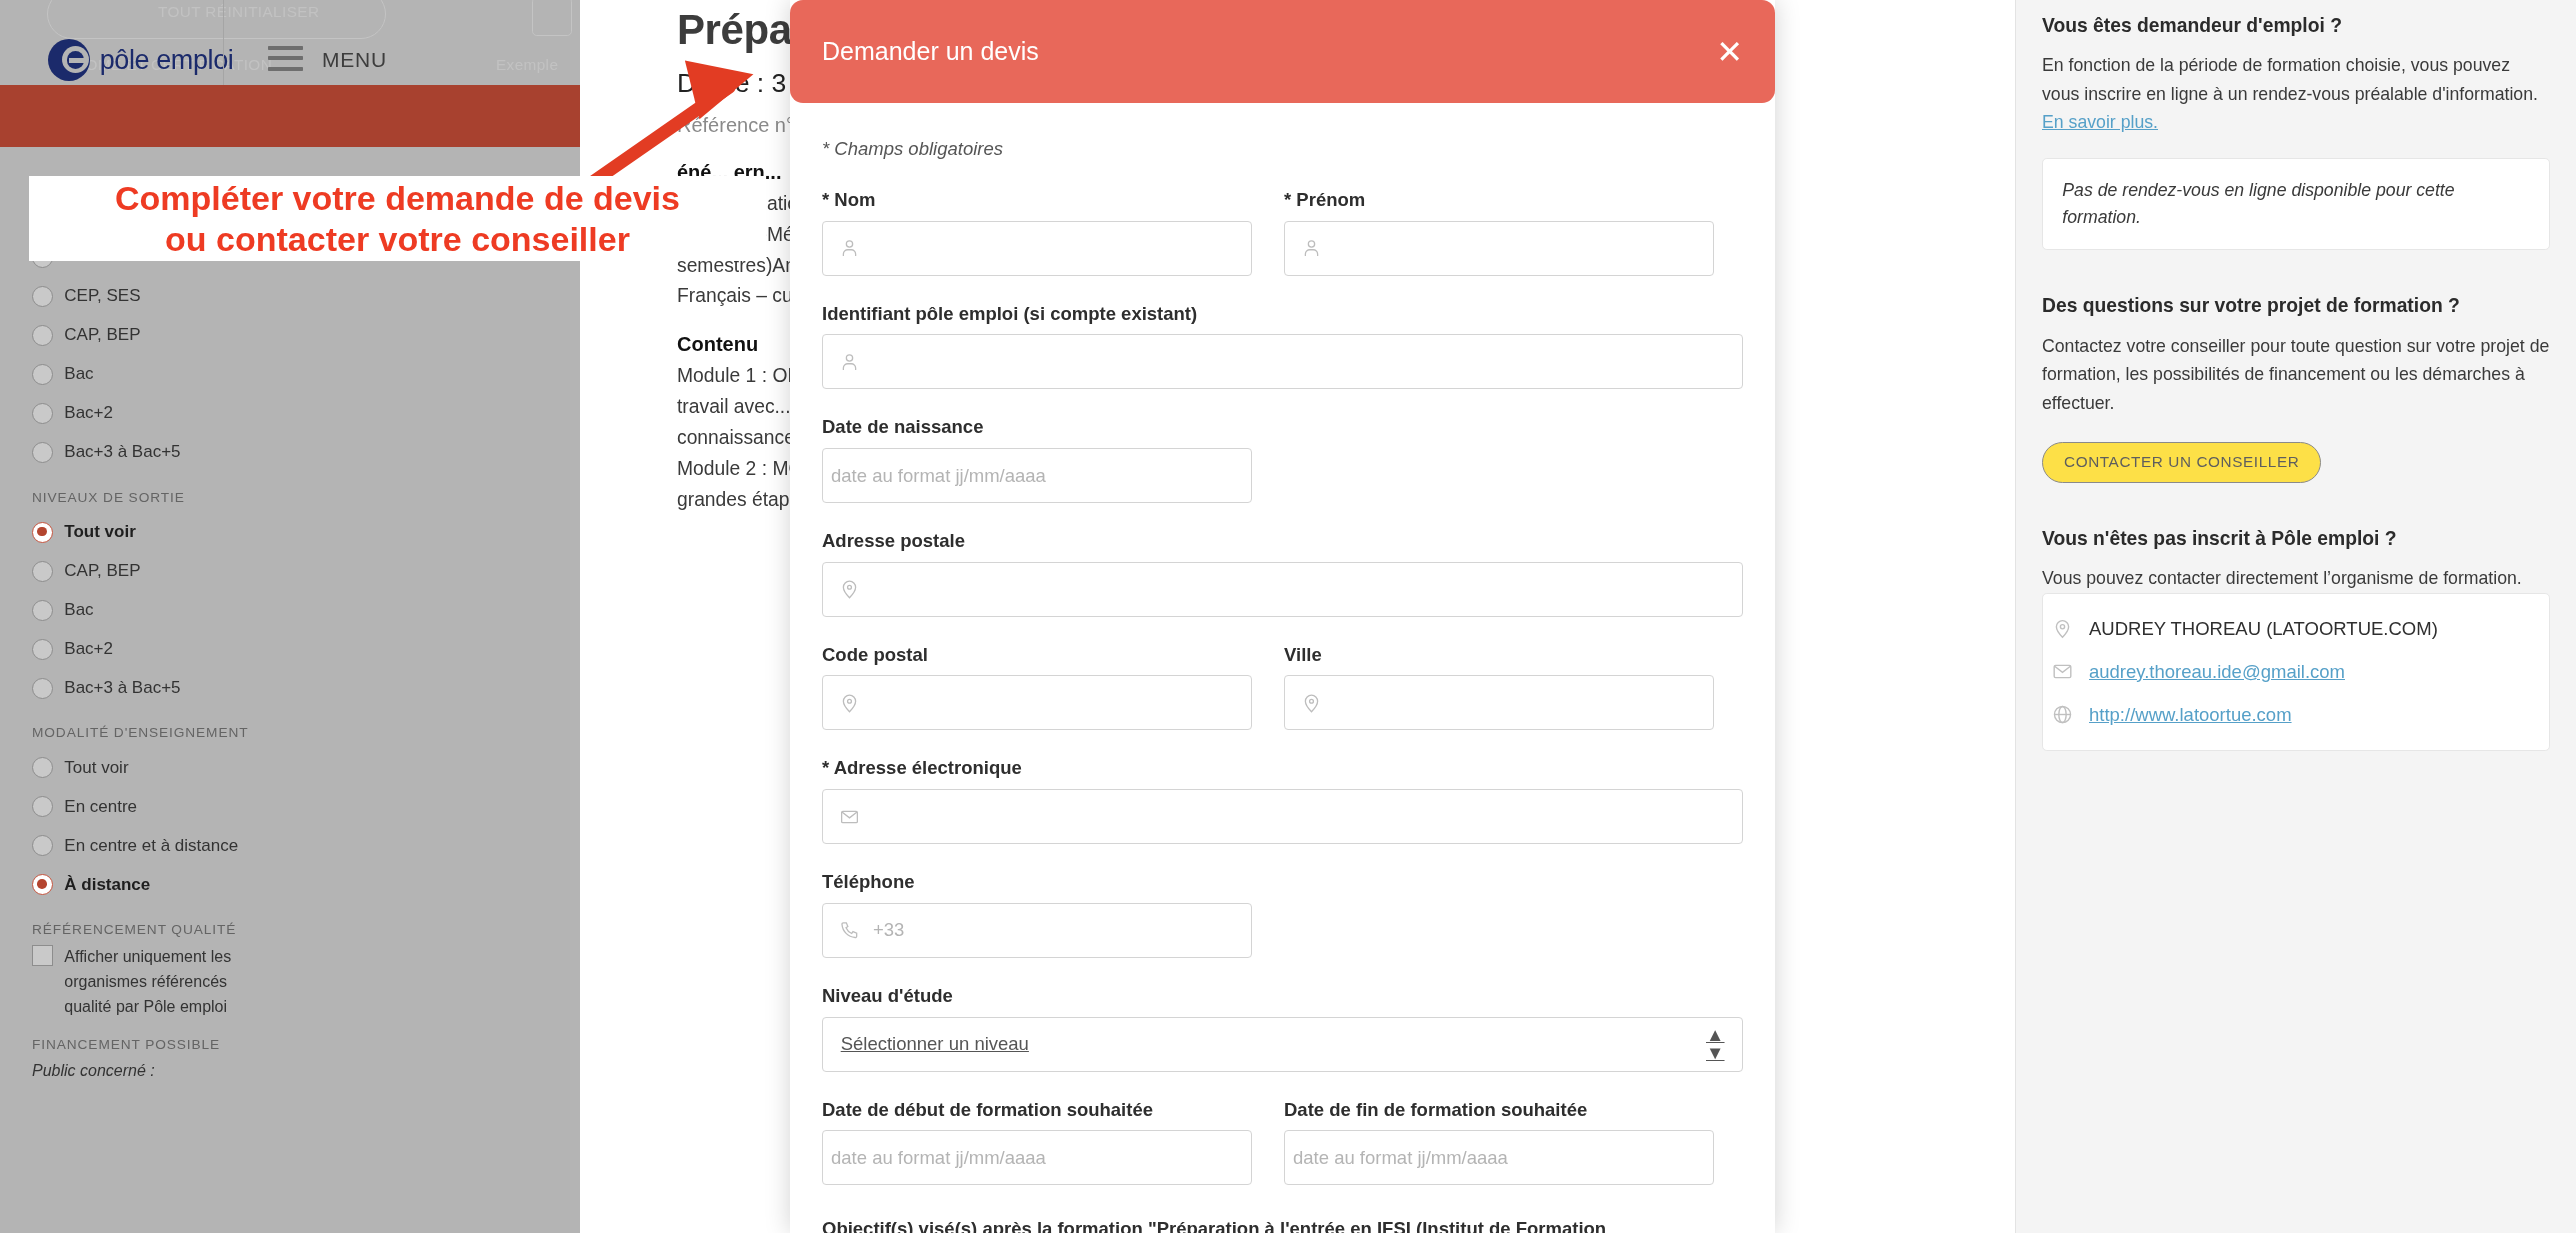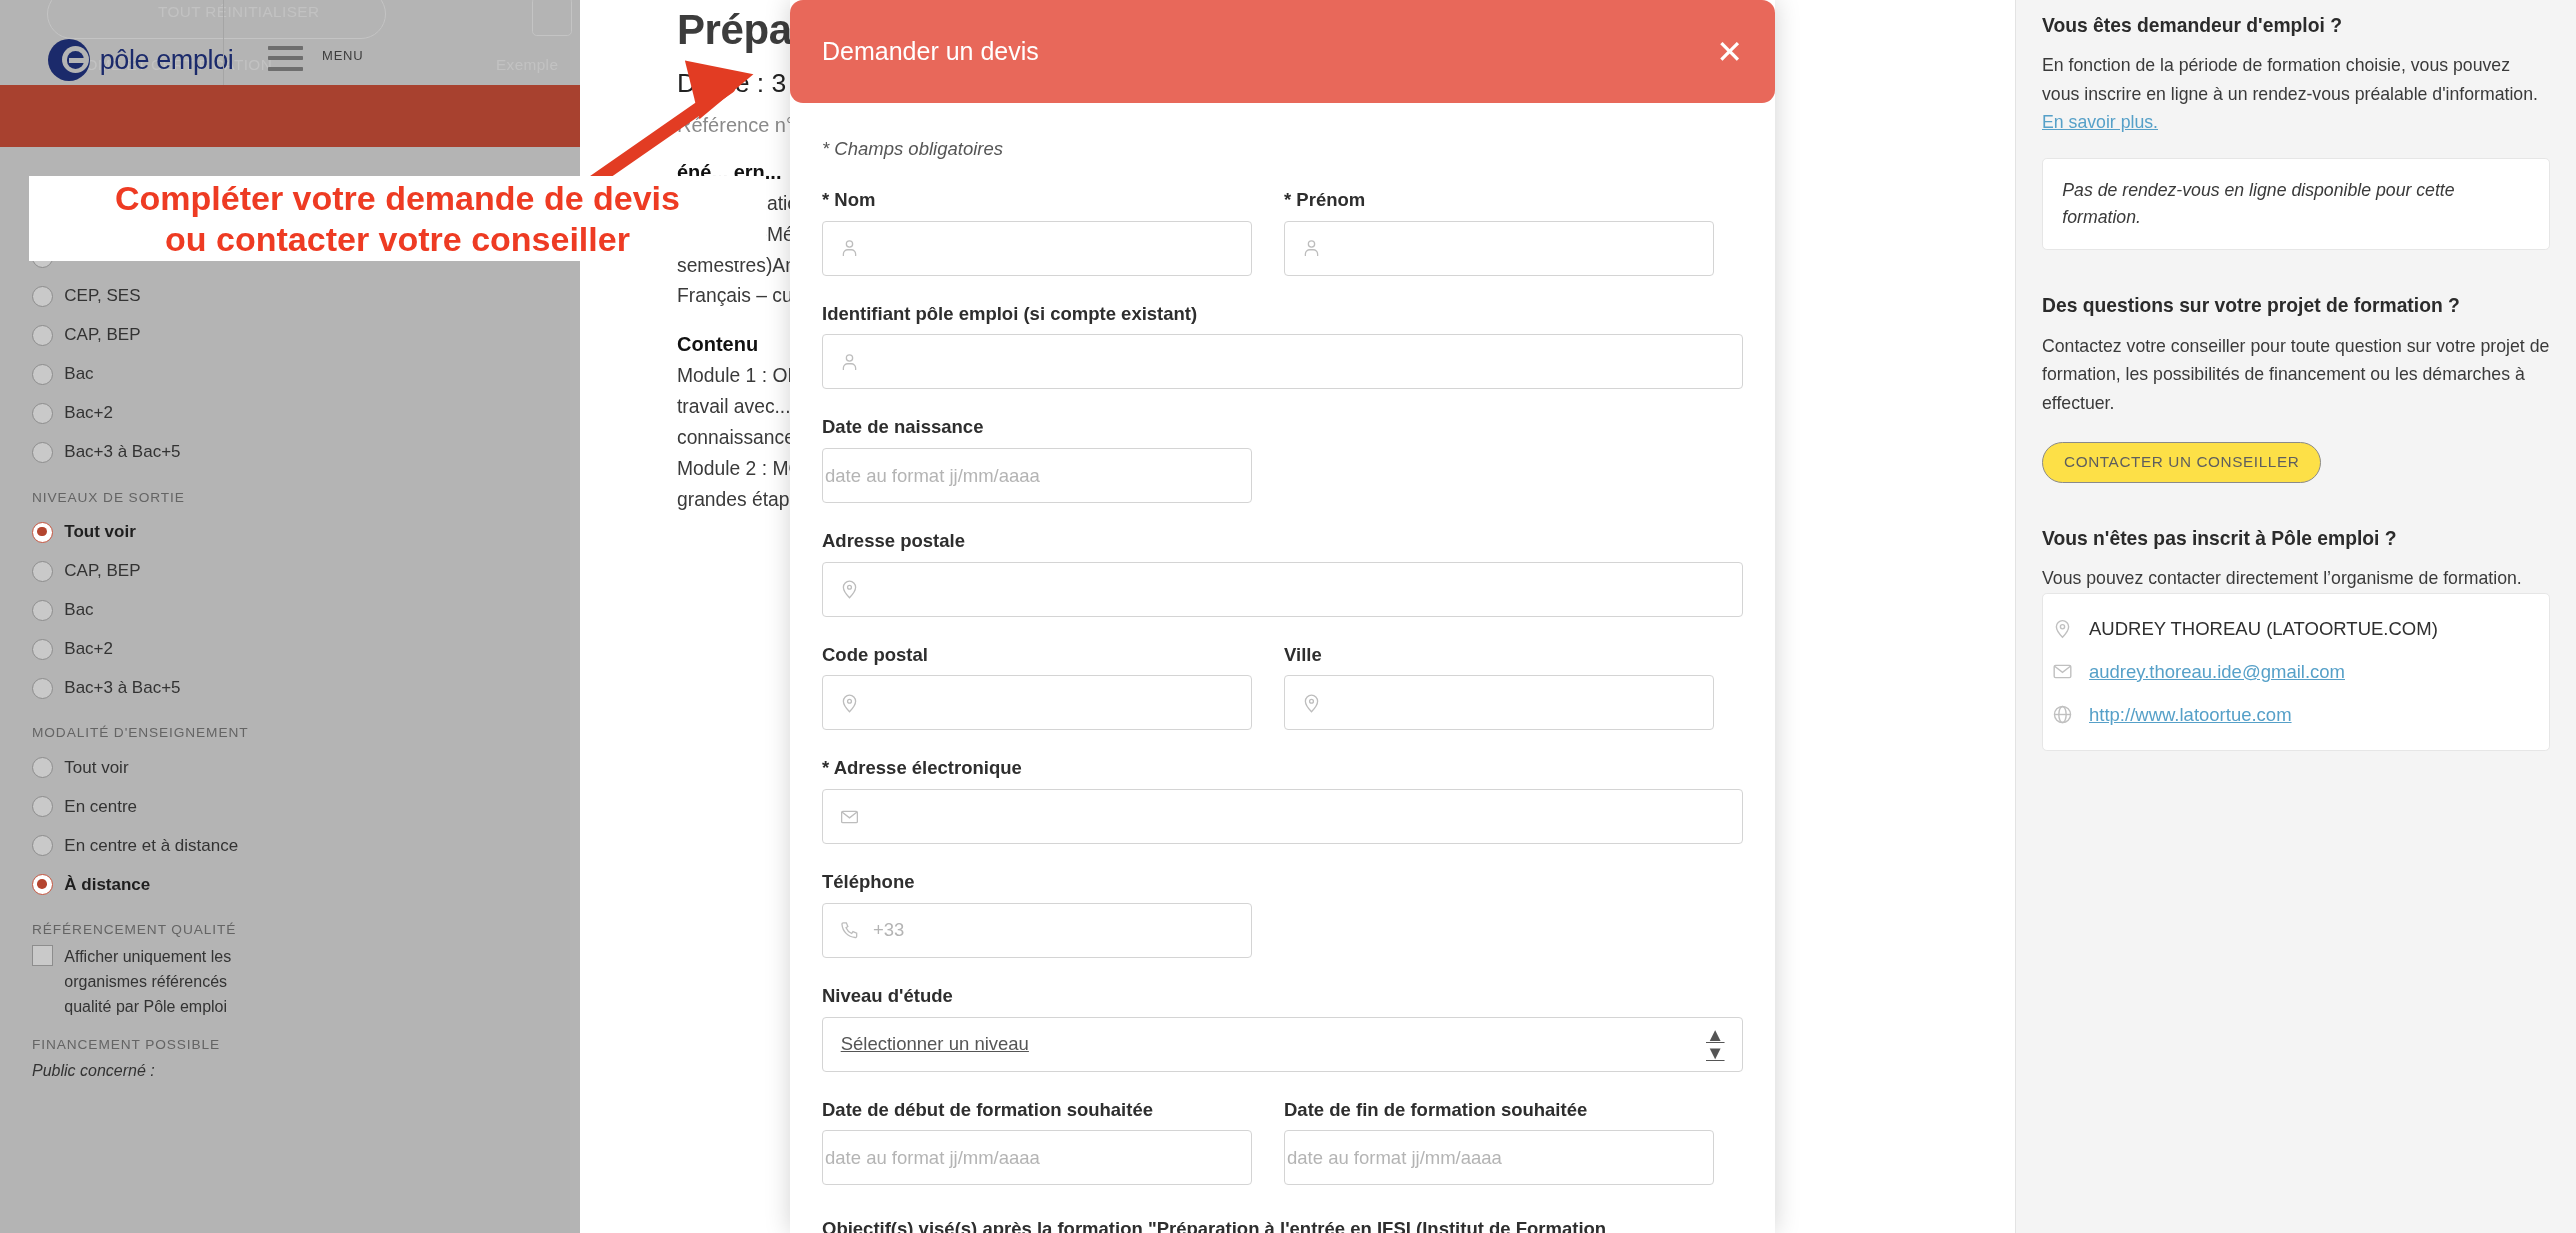--- a/index.html
+++ b/index.html
@@ -41,21 +41,21 @@
     position:absolute; left:18.5px; top:12px; width:17.7px; height:17.7px; border-radius:50%;
     background:#1b2a6b;
   }
   .pe-logo .bar {
     position:absolute; left:21px; top:19.3px; width:17.7px; height:4.8px; background:#b4b4b4;
   }
   .brand-text { font-size:27px; color:#1b2a6b; margin-left:9.7px; letter-spacing:-0.4px; }
   .vdiv { position:absolute; left:223px; top:0; width:0.8px; height:86px; background:#a5a5a5; }
   .burger { position:absolute; left:268px; top:46px; width:35px; }
   .burger i { display:block; height:4px; background:#6e6e6e; margin-bottom:6.4px; border-radius:0.8px; }
-  .menu-label { position:absolute; left:322px; top:48px; font-size:13px; color:#3d3d3d; letter-spacing:0.8px; }
+  .menu-label { position:absolute; left:322px; top:48px; font-size:21px; color:#3d3d3d; letter-spacing:0.8px; }
 
   .redband { height:61px; background:#a8412f; }
 
   .filters { padding:11.3px 0 0 0; background:#b4b4b4; height:1086px; position:relative; }
   .fgroup { margin: 0 0 11.3px 32px; }
   .fgroup h4 { font-size:13.7px; color:#646464; letter-spacing:0.9px; font-weight:400; margin:17.7px 0 8px 0; }
   .fitem { display:flex; align-items:center; gap:11.3px; height:39px; }
   .radio { width:21px; height:21px; border-radius:50%; border:1.6px solid #8d8d8d; background:#c9c9c9; flex:0 0 auto; }
   .radio.sel { border-color:#c6553f; background:#fff; position:relative; }
   .radio.sel::after { content:""; position:absolute; left:4px; top:4px; width:9.7px; height:9.7px; border-radius:50%; background:#b4452f; }
@@ -122,21 +122,21 @@
     position:relative; border:0.8px solid #d4d4d4; border-radius:4px; height:55px;
     background:#fff; display:flex; align-items:center; padding-left:50px;
   }
   .inputwrap .fic { position:absolute; left:16px; top:50%; transform:translateY(-50%);
                     width:21px; height:21px; color:#bdbdbd; }
   .inputwrap input {
     border:0; outline:0; width:100%; height:100%; font-size:18.5px;
     font-family:"Liberation Sans", sans-serif; color:#333; background:transparent;
   }
   .inputwrap input::placeholder { color:#b4b4b4; }
-  .inputwrap.noicon { padding-left:2px; }
+  .inputwrap.noicon { padding-left:8px; }
   .selectwrap {
     border:0.8px solid #d4d4d4; border-radius:4px; height:55px; background:#fff;
     display:flex; align-items:center; padding:0 17.7px; justify-content:space-between;
   }
   .selectwrap span { font-size:18.5px; color:#555;text-decoration:underline; }
   .spin { display:flex; flex-direction:column; gap:3.2px; color:#777; font-size:10.5px; line-height:.8; }
   .objective { font-size:18.5px; font-weight:bold; color:#2e2e2e; margin-top:4.8px; line-height:1.35; }
 
   
   .anno-band {

